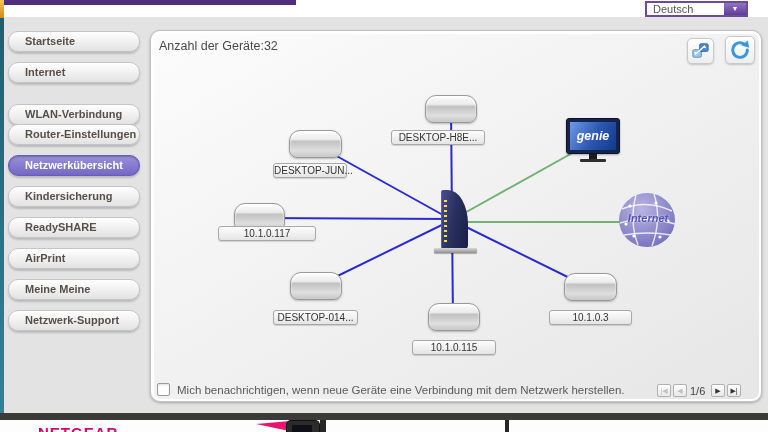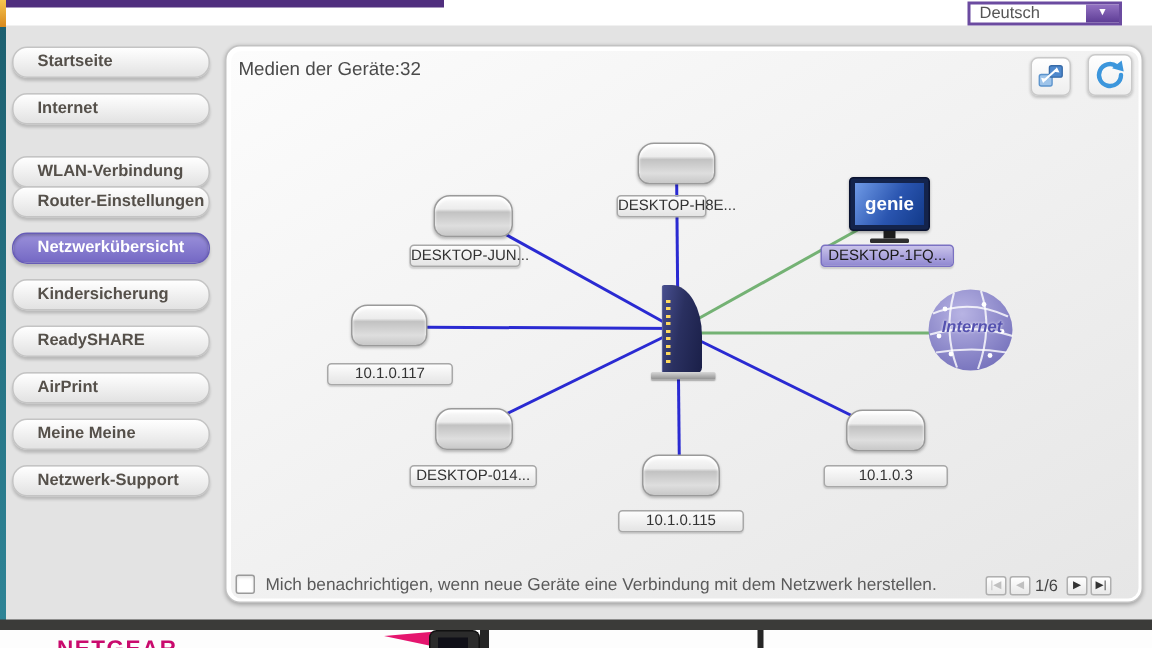--- a/index.html
+++ b/index.html
@@ -59,21 +59,21 @@
   
   .globe { position:absolute; left:616px; top:191px; width:64px; height:62px; cursor:pointer; }
   .gtext { position:absolute; left:616px; top:212px; width:64px; text-align:center; font-size:11px; font-weight:bold;
            font-style:italic; color:#5552b0; text-shadow:0 0 2px rgba(255,255,255,.85); cursor:pointer; }
 
   
   .mframe { position:absolute; left:566px; top:118px; width:54px; height:36px; background:#14244c;
             border:1px solid #0a1330; border-radius:3px; box-shadow:0 1px 2px rgba(0,0,0,.3); cursor:pointer; }
   .mscreen { position:absolute; left:3px; top:3px; width:46px; height:28px;
             background:linear-gradient(120deg,#6f9ae6 0%,#2a55b0 55%,#123a8a 100%);
-            color:#fff; font-weight:bold; font-size:12.5px; text-align:center; line-height:28px; }
+            color:#fff; font-weight:bold; font-style:italic; font-size:12.5px; text-align:center; line-height:28px; }
   .mneck { position:absolute; left:589px; top:154px; width:8px; height:5px; background:#1c1c1c; }
   .mbase { position:absolute; left:580px; top:159px; width:26px; height:3px; background:#2e2e2e; border-radius:1px; }
 
   
   .chk { position:absolute; left:157px; top:383px; width:13px; height:13px; background:#fff; border:1px solid #9a9a9a;
          border-radius:2px; box-shadow:inset 0 1px 2px rgba(0,0,0,.12); cursor:pointer; }
   .notify { position:absolute; left:177px; top:384px; font-size:11.5px; color:#5a5a5a; }
   .pgbtn { position:absolute; top:384px; width:14px; height:13px; border:1px solid #b0b0b0; border-radius:2px;
          background:linear-gradient(180deg,#ffffff,#e8e8e8); font-size:7px; text-align:center; line-height:11px;
          color:#333; cursor:pointer; padding:0; }
@@ -114,21 +114,21 @@
     <div class="sbtn sel" style="top:155px">Netzwerkübersicht</div>
     <div class="sbtn" style="top:186px">Kindersicherung</div>
     <div class="sbtn" style="top:217px">ReadySHARE</div>
     <div class="sbtn" style="top:248px">AirPrint</div>
     <div class="sbtn" style="top:279px">Meine Meine</div>
     <div class="sbtn" style="top:310px">Netzwerk-Support</div>
   </div>
 
   <div class="panel"></div>
   <div class="panel-inner"></div>
-  <div class="count">Medien der Geräte:32</div>
+  <div class="count">Anzahl der Geräte:32</div>
 
   <button class="tbtn tbtn1">
     <svg width="19" height="18" viewBox="0 0 20 20">
       <rect x="1.5" y="8.5" width="9.5" height="8.5" rx="1.5" fill="#9ec4ea" stroke="#5b93cc"></rect>
       <rect x="9" y="2" width="9.5" height="8.5" rx="1.5" fill="#4e88cc" stroke="#366aa8"></rect>
       <path d="M5 13 L14 5" stroke="#ffffff" stroke-width="1.6"></path>
       <polygon points="14.5,3.2 16.5,7 12,6.4" fill="#ffffff"></polygon>
       <polygon points="4.3,14.8 2.8,11 7.2,11.8" fill="#ffffff"></polygon>
     </svg>
   </button>
@@ -154,36 +154,35 @@
     </g>
   </svg>
 
   <div>
     <div class="rbody"></div>
     <div class="rleds"></div>
     <div class="rbase"></div>
   </div>
 
   <div class="dev" style="left:425px;top:95px;width:52px"></div>
-  <div class="nlabel" style="left:411px;top:130px;width:60px">DESKTOP-H8E...</div>
+  <div class="nlabel" style="left:391px;top:130px;width:94px">DESKTOP-H8E...</div>
 
   <div class="dev" style="left:289px;top:130px;width:53px"></div>
   <div class="nlabel" style="left:273px;top:163px;width:74px">DESKTOP-JUN...</div>
 
   <div class="mframe">
     <div class="mscreen">
       <span>genie</span>
     </div>
   </div>
   <div class="mneck"></div>
   <div class="mbase"></div>
-  <div class="nlabel sel" style="left:547px;top:163px;width:89px">DESKTOP-1FQ...</div>
 
   <div class="dev" style="left:234px;top:203px;width:51px"></div>
-  <div class="nlabel" style="left:218px;top:242px;width:84px">10.1.0.117</div>
+  <div class="nlabel" style="left:218px;top:226px;width:98px">10.1.0.117</div>
 
   <div class="globe">
     <svg width="64" height="62" viewBox="0 0 64 62">
       <defs>
         <radialGradient id="gg" cx="40%" cy="30%" r="75%">
           <stop offset="0%" stop-color="#b8b4e4"></stop>
             <stop offset="100%" stop-color="#7672bc"></stop>
         </radialGradient>
       </defs>
       <ellipse cx="31" cy="29" rx="28" ry="27" fill="url(#gg)"></ellipse>

